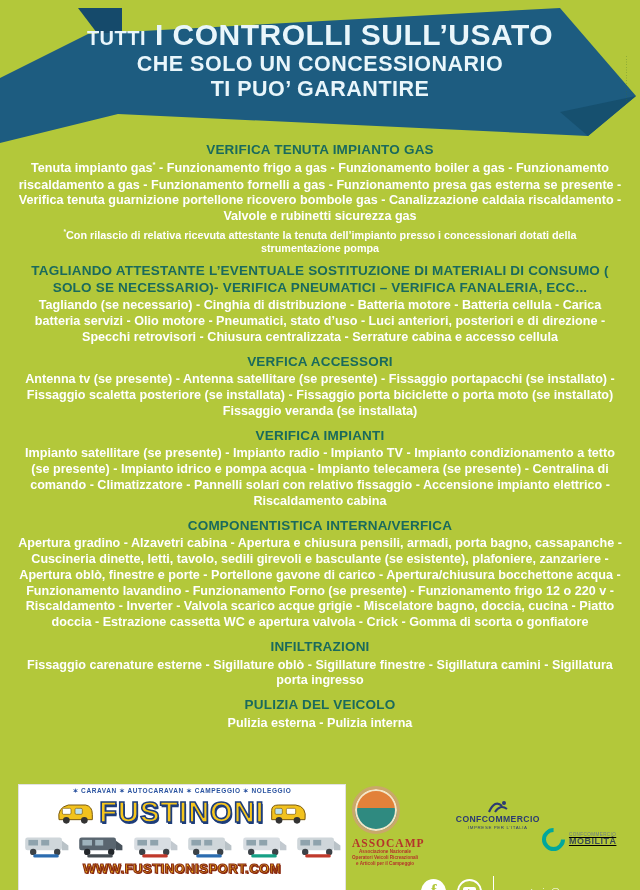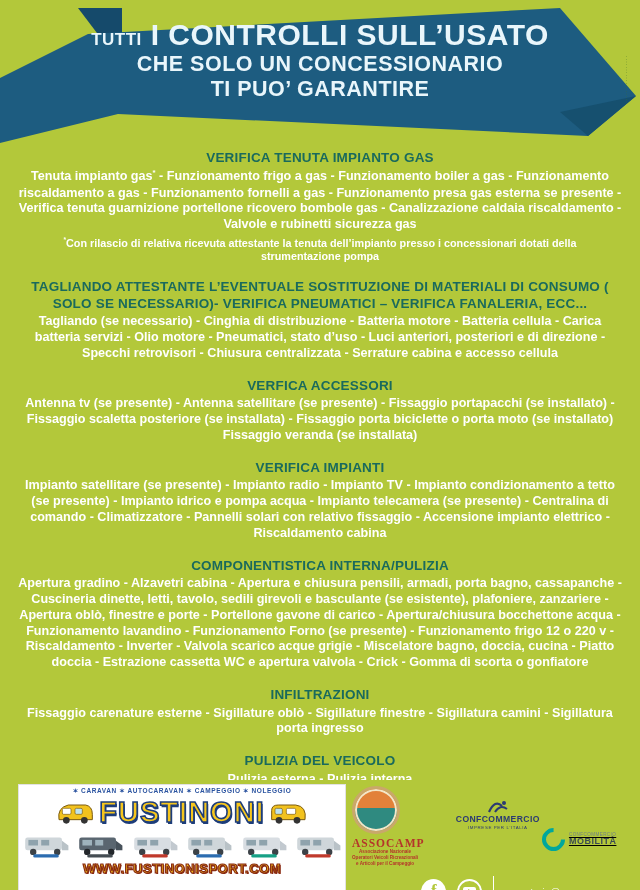--- a/index.html
+++ b/index.html
@@ -3,29 +3,29 @@
 <meta charset="utf-8">
 <style>
   html,body{margin:0;padding:0;}
   .page{position:relative;width:640px;height:890px;overflow:hidden;
         background:#b3c83a;font-family:"Liberation Sans",sans-serif;}
   
   .hdr{position:relative;height:132px;}
   .hdr svg{position:absolute;top:0;left:0;}
   .hdr-text{position:absolute;top:20px;left:0;width:100%;text-align:center;
             color:#e9f6fb;font-weight:bold;line-height:1.02;letter-spacing:.5px;}
-  .h-line1 .pre{font-size:17px;}
+  .h-line1 .pre{font-size:20px;}
   .h-line1 .main{font-size:30px;text-align:center;}
   .h-line2,.h-line3{font-size:21.5px;margin-top:3px;}
   .v-credit{position:absolute;top:56px;right:10px;writing-mode:vertical-rl;
             font-size:5px;color:#41702c;letter-spacing:1px;}
   
   .content{padding:2px 14px 0;text-align:center;}
   .sec{margin-bottom:5px;}
-  .sec-h{margin:16px auto 2px;max-width:584px;font-size:13.5px;font-weight:bold;
+  .sec-h{margin:8px auto 2px;max-width:584px;font-size:13.5px;font-weight:bold;
          color:#1a6a5c;letter-spacing:.2px;line-height:1.22;}
   .sec-b{margin:0 auto;max-width:606px;font-size:12.6px;font-weight:bold;
          color:#ffffff;line-height:1.26;}
   .sec-f{margin:3px auto 0;max-width:570px;font-size:10.8px;font-weight:bold;
          color:#ffffff;line-height:1.22;}
   sup{font-size:62%;vertical-align:super;}
   
   .footer{position:absolute;left:0;top:780px;width:640px;height:134px;background:#b3c83a;}
   .fust-box{position:absolute;left:18px;top:4px;width:328px;height:120px;
             background:#ffffff;border:1px solid #e2e2e2;box-sizing:border-box;
@@ -106,21 +106,21 @@
       <h2 class="sec-h">VERFICA ACCESSORI</h2>
       <p class="sec-b">Antenna tv (se presente) - Antenna satellitare (se presente) - Fissaggio portapacchi (se installato) - Fissaggio scaletta posteriore (se installata) - Fissaggio porta biciclette o porta moto  (se installato) Fissaggio veranda (se installata)</p>
     </section>
 
     <section class="sec">
       <h2 class="sec-h">VERIFICA IMPIANTI</h2>
       <p class="sec-b">Impianto satellitare (se presente) - Impianto radio - Impianto TV - Impianto condizionamento a tetto (se presente) - Impianto idrico e pompa acqua - Impianto telecamera (se presente) - Centralina di comando - Climatizzatore - Pannelli solari con relativo fissaggio - Accensione impianto elettrico - Riscaldamento cabina</p>
     </section>
 
     <section class="sec">
-      <h2 class="sec-h">COMPONENTISTICA INTERNA/PULIZIA</h2>
+      <h2 class="sec-h">COMPONENTISTICA INTERNA/VERFICA</h2>
       <p class="sec-b">Apertura gradino - Alzavetri cabina - Apertura e chiusura pensili, armadi, porta bagno, cassapanche - Cuscineria dinette, letti, tavolo, sedili girevoli e basculante (se esistente), plafoniere, zanzariere - Apertura oblò, finestre e porte - Portellone gavone di carico - Apertura/chiusura bocchettone acqua - Funzionamento lavandino - Funzionamento Forno (se presente) - Funzionamento frigo 12 o 220 v - Riscaldamento - Inverter - Valvola scarico acque grigie - Miscelatore bagno, doccia, cucina - Piatto doccia - Estrazione cassetta WC e apertura valvola - Crick - Gomma di scorta o gonfiatore</p>
     </section>
 
     <section class="sec">
       <h2 class="sec-h">INFILTRAZIONI</h2>
       <p class="sec-b">Fissaggio carenature esterne - Sigillature oblò - Sigillature finestre - Sigillatura camini - Sigillatura porta ingresso</p>
     </section>
 
     <section class="sec">
       <h2 class="sec-h">PULIZIA DEL VEICOLO</h2>

